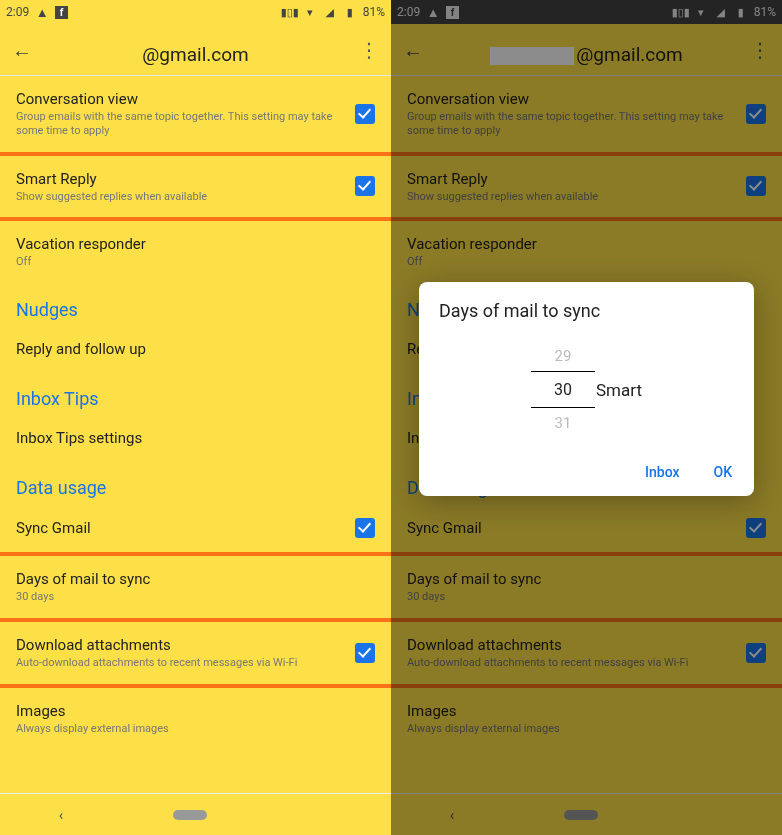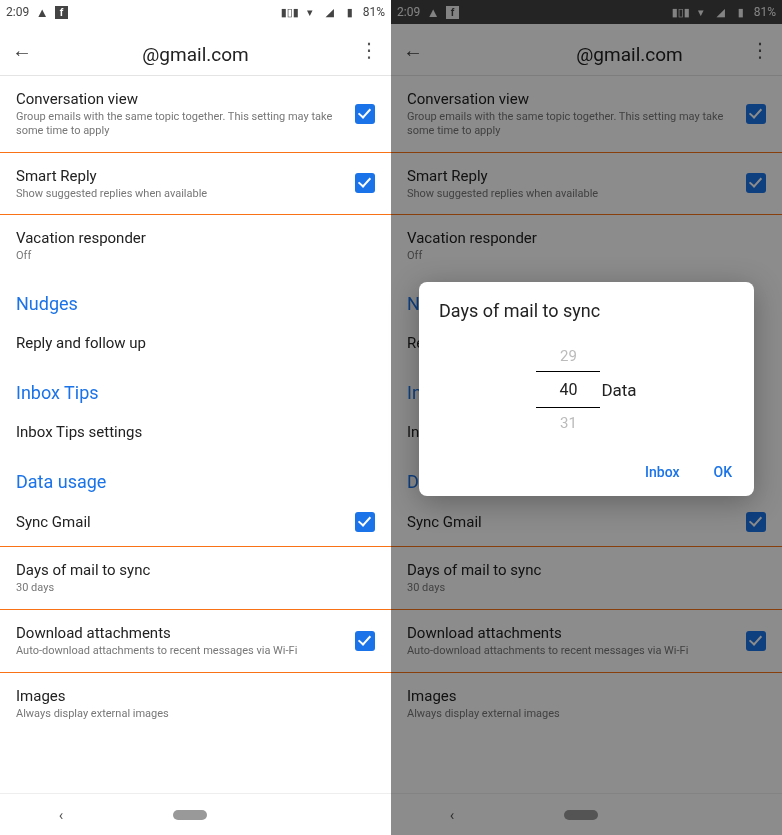--- a/index.html
+++ b/index.html
@@ -7,21 +7,21 @@
     font-family: Roboto, "Helvetica Neue", Arial, sans-serif;
     background: #e8e8e8;
     width: 782px;
     height: 835px;
     display: flex;
     overflow: hidden;
   }
   .screen {
     width: 391px;
     height: 835px;
-    background: #ffffff;
+    background: #fde047;
     position: relative;
     display: flex;
     flex-direction: column;
   }
   
   .statusbar {
     height: 24px;
     display: flex;
     align-items: center;
     justify-content: space-between;
@@ -46,21 +46,21 @@
   .header .title { flex: 1; text-align: center; font-size: 19px; color: #222; font-weight: 400; margin-top: 10px; }
   .header .more { width: 24px; text-align: right; font-size: 20px; color: #555; cursor: pointer; }
   .title-mask {
     display:inline-block; width:84px; height:18px; vertical-align:middle;
     background:#fff; margin-right:2px;
   }
   
   .list { flex: 1; overflow: hidden; }
   .item {
     padding: 14px 16px;
-    border-bottom: 1px solid #f97316;
+    border-bottom: 4px solid #f97316;
     display: flex;
     align-items: center;
     gap: 12px;
     cursor: pointer;
   }
   .item.nobottom { border-bottom:none;justify-content:center; }
   .item .text { flex: 1; }
   .item .title-txt { font-size: 15px; color: #222; }
   .item .sub { font-size: 11px; color: #777; margin-top: 2px; line-height: 1.25; }
   .section-hdr {
@@ -343,23 +343,23 @@
     <span style="width:15px"></span>
   </div>
 
   <div class="scrim"></div>
 
   <div class="dialog">
     <div class="dlg-title">Days of mail to sync</div>
     <div class="picker">
       <div class="wheel">
         <div class="dim">29</div>
-        <div class="sel">40</div>
+        <div class="sel">30</div>
         <div class="dim">31</div>
       </div>
-      <div class="unit">Data</div>
+      <div class="unit">Smart</div>
     </div>
     <div class="btns">
       <span>Inbox</span>
       <span>OK</span>
     </div>
   </div>
 </div>
 
 </body></html>

